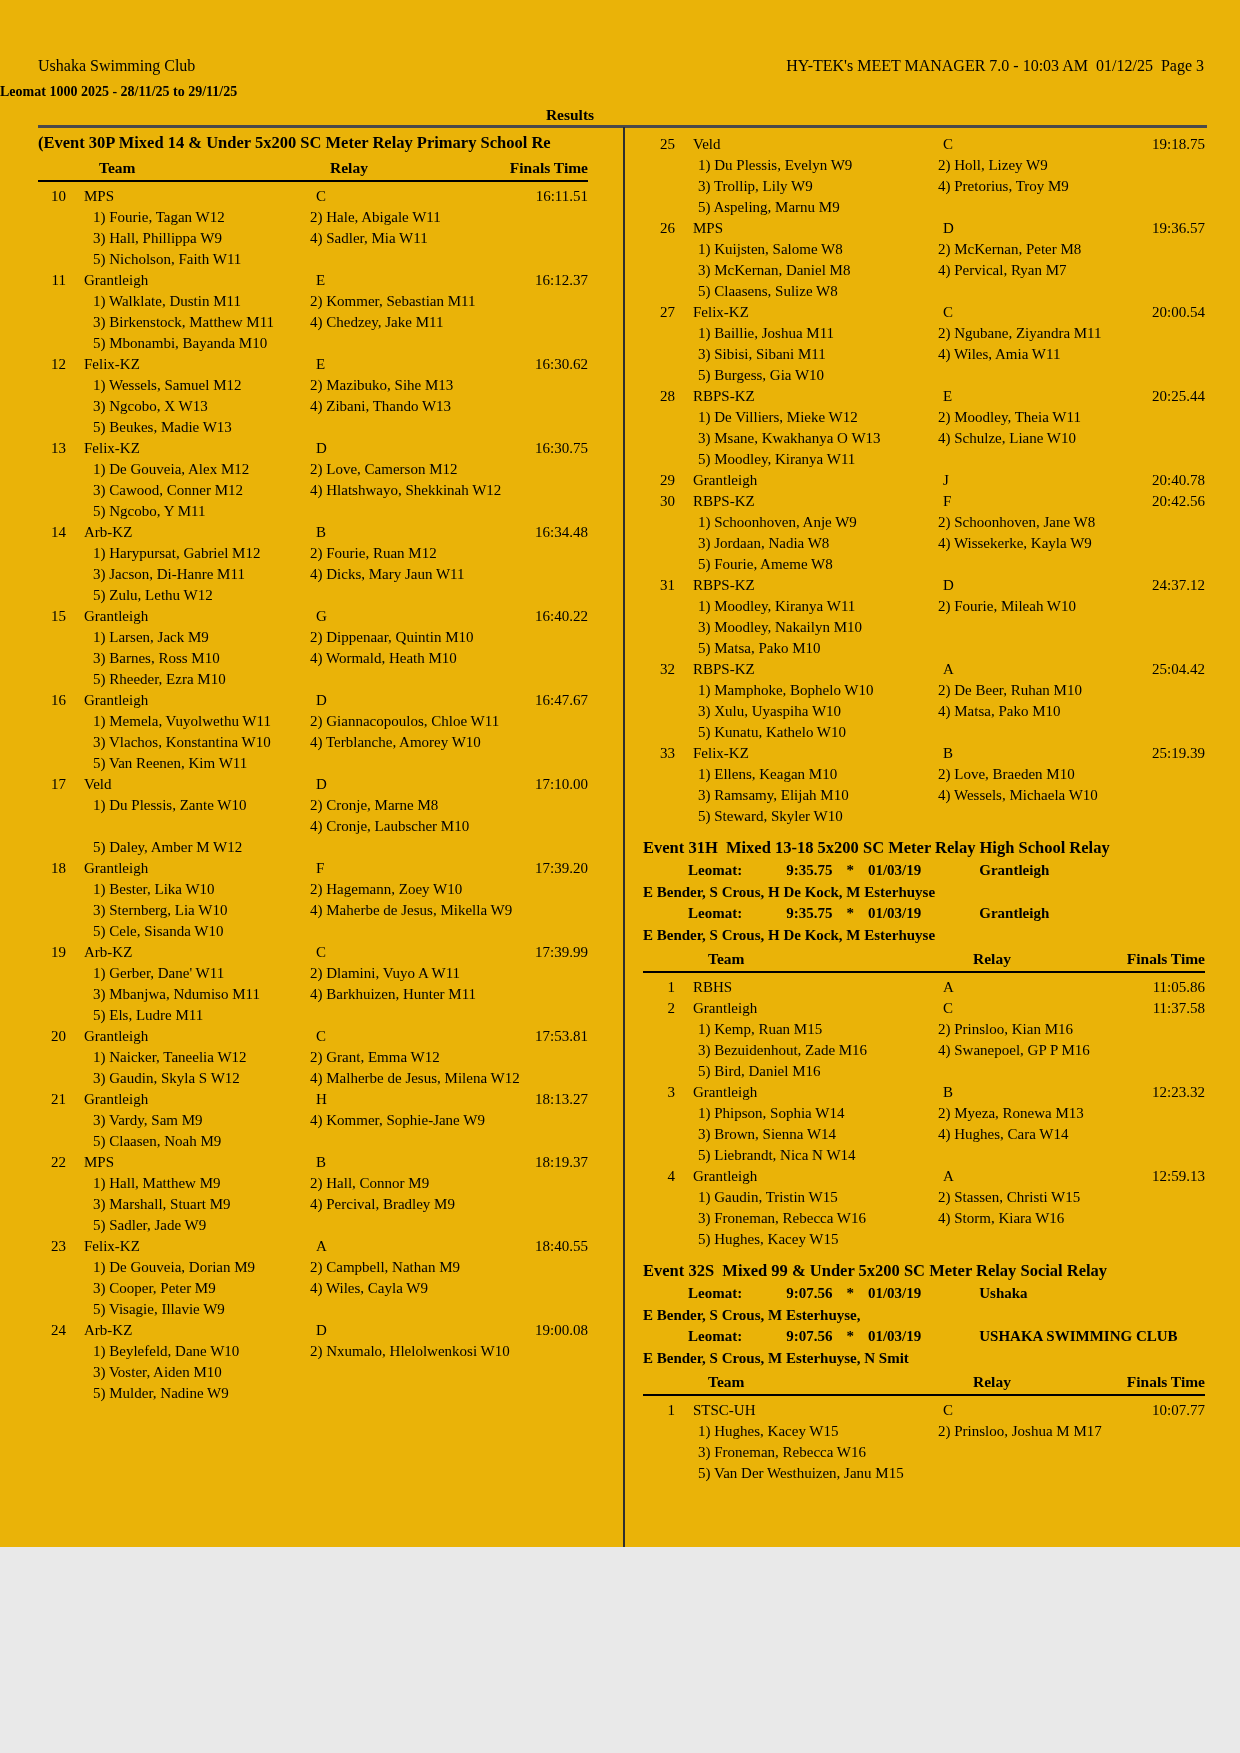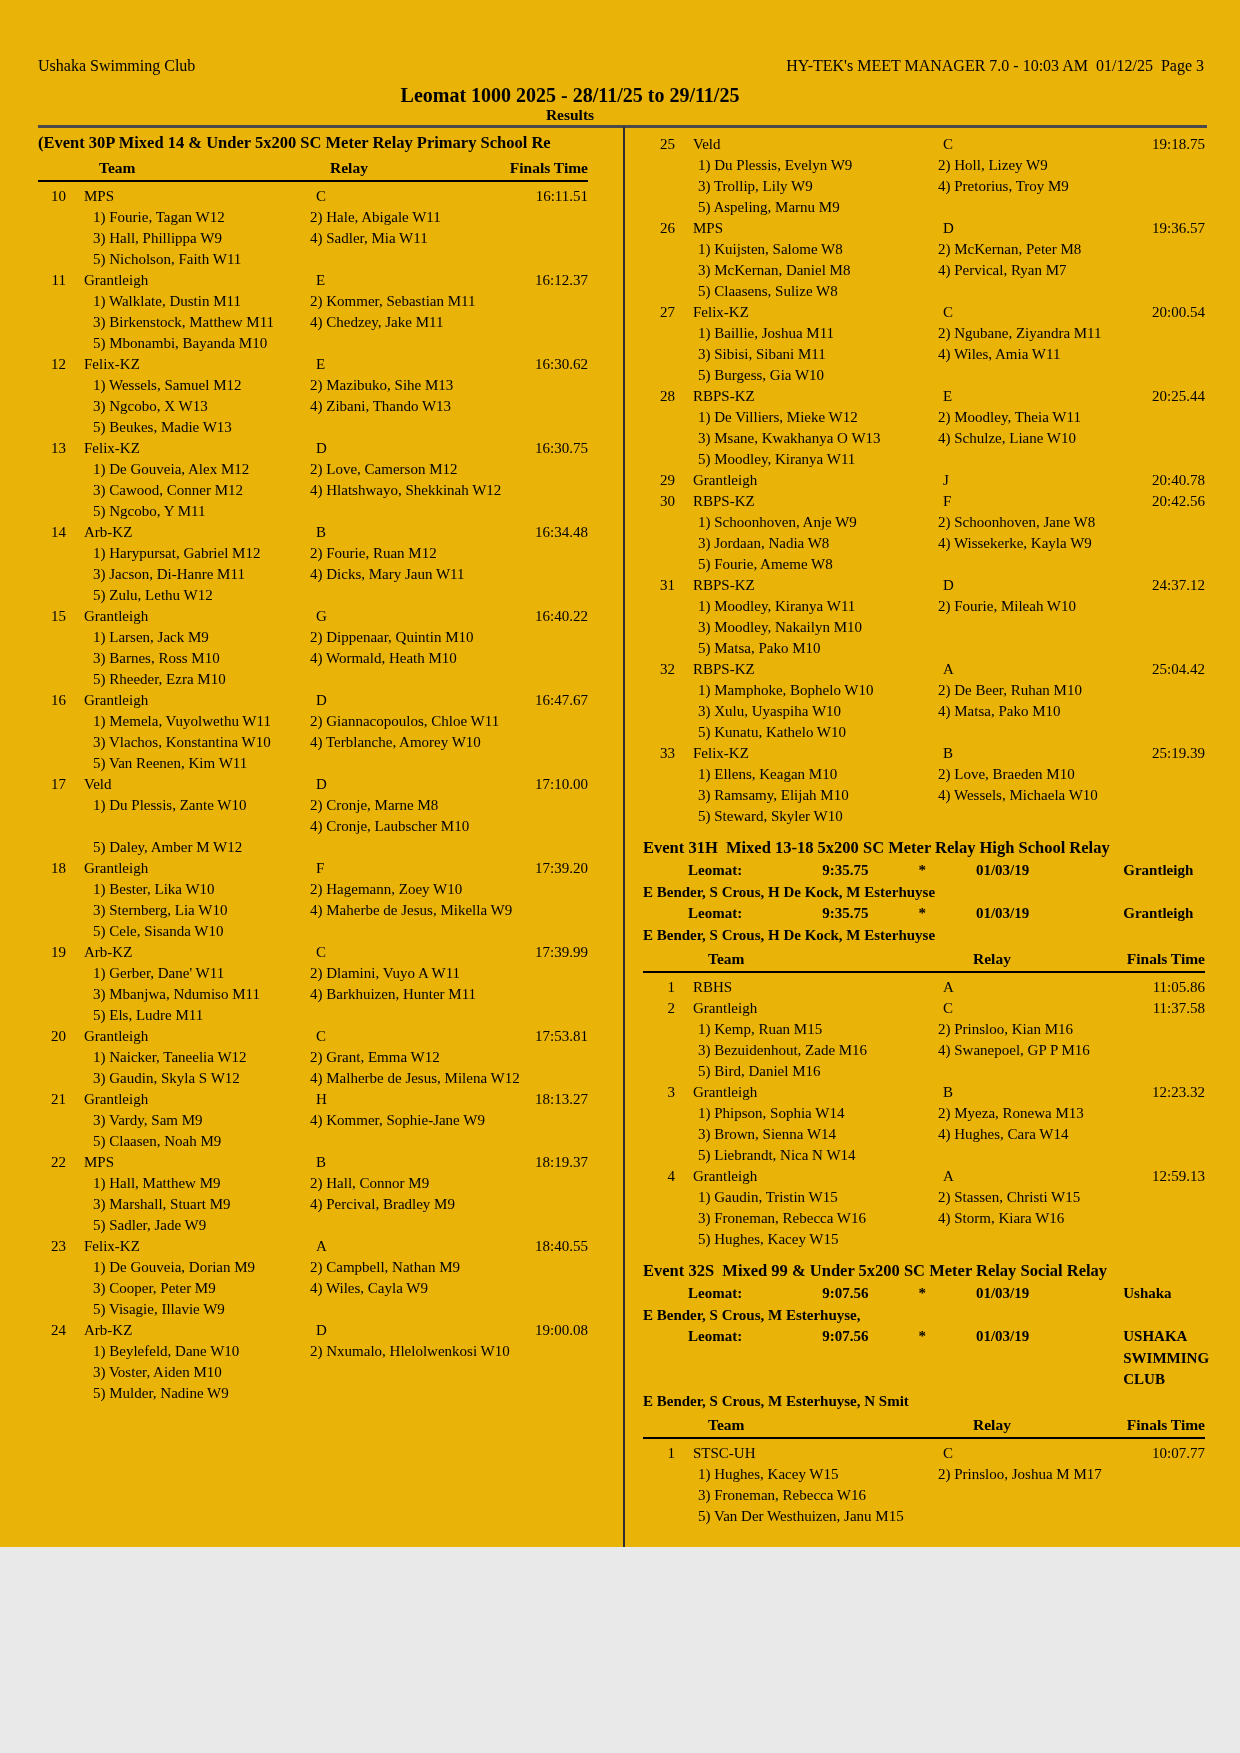--- a/index.html
+++ b/index.html
@@ -5,21 +5,21 @@
   * { margin:0; padding:0; box-sizing:border-box; }
   html,body { background:#e9e9e9; }
   .page {
     position:relative; width:1240px; height:1547px; background:#eab308;
     font-family:"Liberation Serif", serif; color:#000; overflow:hidden;
     margin:0 auto;
   }
   .pre { white-space:pre; }
   .club { position:absolute; left:38px; top:57px; font-size:16px; }
   .manager { position:absolute; right:36px; top:57px; font-size:16px; }
-  .meet-title { position:absolute; left:0; top:84px; width:1140px; text-align:center; font-weight:bold; font-size:20px; }
+  .meet-title { position:absolute; left:0; top:84px; width:1140px; font-weight:bold; font-size:14px; }
   .results-label { position:absolute; left:0; top:106px; width:1140px; text-align:center; font-weight:bold; font-size:15.5px; }
   .results-rule { position:absolute; left:38px; right:33px; top:125px; border-top:3px solid #4a4a4a; }
   .divider { position:absolute; left:623px; top:127px; height:1484px; border-left:2px solid #2f2f2f; }
 
   .col { position:absolute; font-size:15px; line-height:21px; }
   .col-left  { left:38px;  top:131px; width:550px; --rankw:28px; --teamw:216px; --sw1w:217px; --relaypad:16px; }
   .col-right { left:643px; top:134px; width:562px; --rankw:32px; --teamw:250px; --sw1w:240px; --relaypad:0px; }
 
   .e30-title { font-weight:bold; font-size:16.5px; line-height:24px; white-space:nowrap; overflow:hidden; width:585px; }
   .event-title { font-weight:bold; font-size:16.5px; line-height:24px; margin-top:9px; white-space:pre; overflow:hidden; }
@@ -30,21 +30,21 @@
   .row { display:flex; }
   .rank  { width:var(--rankw); text-align:right; flex:none; }
   .team  { margin-left:18px; width:var(--teamw); flex:none; }
   .relay { flex:1; padding-left:var(--relaypad); }
   .tbl-head .relay { padding-left:0; }
   .time  { flex:none; text-align:center; }
   .swim  { padding-left:55px; }
   .sw1 { width:var(--sw1w); flex:none; }
   .sw2 { flex:1; }
 
-  .rec { display:flex; font-weight:bold; line-height:21.5px; padding-left:45px;gap:36px; }
+  .rec { display:flex; font-weight:bold; line-height:21.5px; padding-left:45px; }
   .rec .rt { margin-left:44px; }
   .rec .rf { margin-left:14px; }
   .rec .rd { margin-left:14px; }
   .rec .rh { margin-left:58px; }
   .rec-names { font-weight:bold; line-height:21.5px; }
 </style>
 </head>
 <body>
 
 <div class="page">

